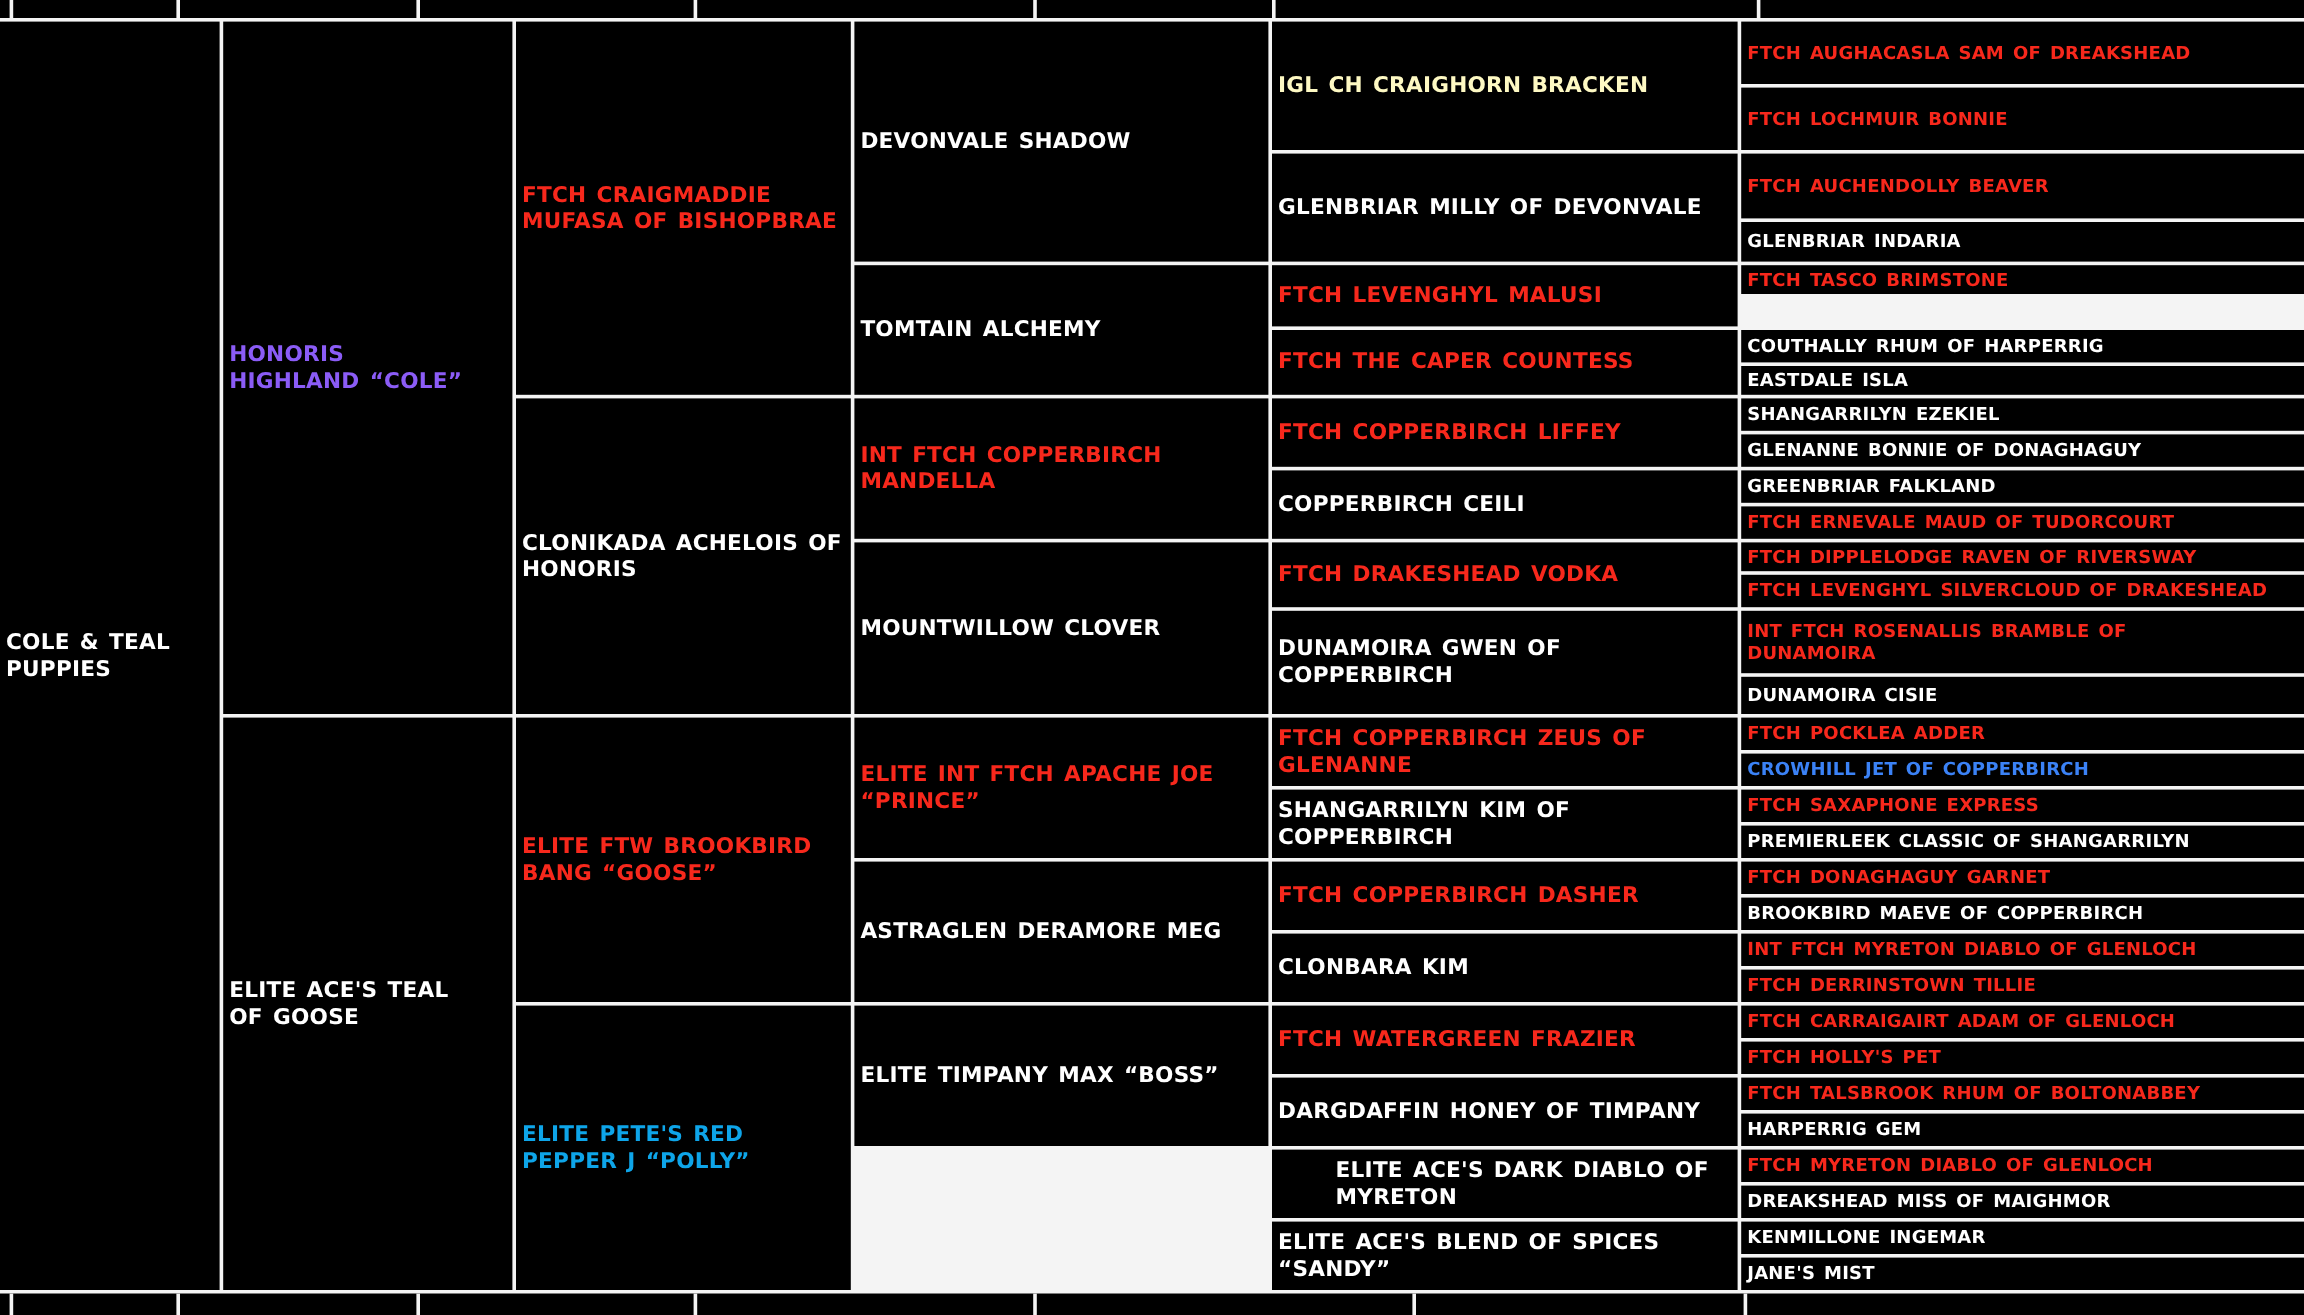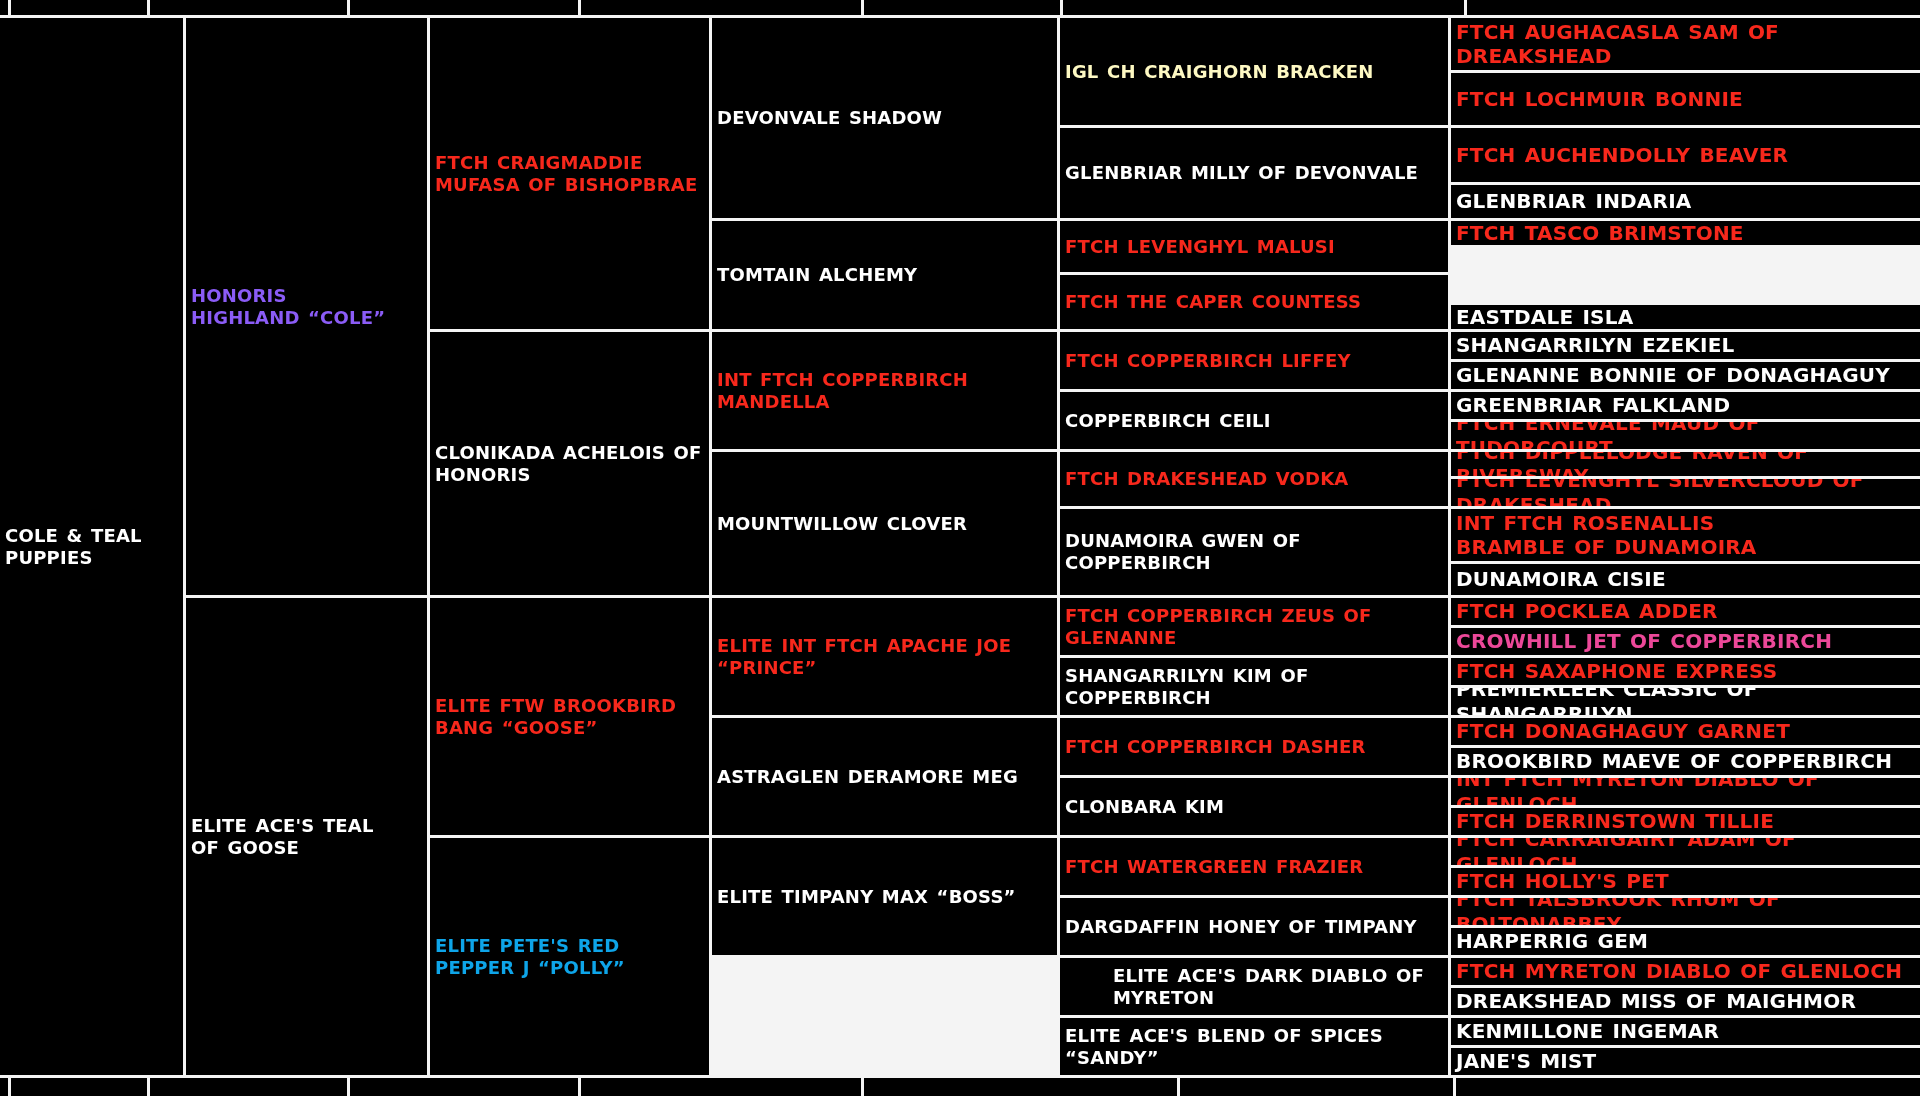--- a/index.html
+++ b/index.html
@@ -8,21 +8,21 @@
   .strip{position:relative;width:100%;background:#000;}
   .strip.top{height:15px;}
   .strip.bottom{height:18px;}
   .stub{position:absolute;top:0;bottom:0;width:3px;background:#f4f4f4;}
   #grid{display:grid;height:1057px;background:#f4f4f4;gap:3px;
         border-top:3px solid #f4f4f4;border-bottom:3px solid #f4f4f4;
         grid-template-columns:183px 241px 279px 345px 388px 1fr;
         grid-template-rows:52px 52px 54px 33px 24px 24px 27px 24px 27px 27px 27px 27px 24px 27px 52px 31px repeat(16,27px);}
   .c{display:flex;align-items:center;background:#000;color:#fff;padding:0 3px 0 5px;
      font-size:18px;line-height:1.22;letter-spacing:.2px;word-spacing:2px;overflow:hidden;}
-  .g6{font-size:20px;}
+  .g6{font-size:15px;}
   .mw205{max-width:205px;} .mw315{max-width:315px;} .mw345{max-width:345px;}
   .inner{display:block;}
 </style>
 </head>
 <body>
 
 <div id="stage">
 
   <div class="strip top">
     <span class="stub" style="left:8px"></span>
@@ -139,20 +139,23 @@
       </div>
     <div class="c g6" style="grid-column:6;grid-row:3">
         <span class="inner" style="color: rgb(247, 40, 28);">FTCH AUCHENDOLLY BEAVER</span>
       </div>
     <div class="c g6" style="grid-column:6;grid-row:4">
         <span class="inner" style="color: rgb(255, 255, 255);">GLENBRIAR INDARIA</span>
       </div>
     <div class="c g6" style="grid-column:6;grid-row:5">
         <span class="inner" style="color: rgb(247, 40, 28);">FTCH TASCO BRIMSTONE</span>
       </div>
+    <div class="c g6" style="grid-column:6;grid-row:7">
+        <span class="inner" style="color: rgb(255, 255, 255);">COUTHALLY RHUM OF HARPERRIG</span>
+      </div>
     <div class="c g6" style="grid-column:6;grid-row:8">
         <span class="inner" style="color: rgb(255, 255, 255);">EASTDALE ISLA</span>
       </div>
     <div class="c g6" style="grid-column:6;grid-row:9">
         <span class="inner" style="color: rgb(255, 255, 255);">SHANGARRILYN EZEKIEL</span>
       </div>
     <div class="c g6" style="grid-column:6;grid-row:10">
         <span class="inner" style="color: rgb(255, 255, 255);">GLENANNE BONNIE OF DONAGHAGUY</span>
       </div>
     <div class="c g6" style="grid-column:6;grid-row:11">
@@ -170,21 +173,21 @@
     <div class="c g6" style="grid-column:6;grid-row:15">
         <span class="inner mw345" style="color: rgb(247, 40, 28);">INT FTCH ROSENALLIS BRAMBLE OF DUNAMOIRA</span>
       </div>
     <div class="c g6" style="grid-column:6;grid-row:16">
         <span class="inner" style="color: rgb(255, 255, 255);">DUNAMOIRA CISIE</span>
       </div>
     <div class="c g6" style="grid-column:6;grid-row:17">
         <span class="inner" style="color: rgb(247, 40, 28);">FTCH POCKLEA ADDER</span>
       </div>
     <div class="c g6" style="grid-column:6;grid-row:18">
-        <span class="inner" style="color: #ec4899;">CROWHILL JET OF COPPERBIRCH</span>
+        <span class="inner" style="color: #3b82f6;">CROWHILL JET OF COPPERBIRCH</span>
       </div>
     <div class="c g6" style="grid-column:6;grid-row:19">
         <span class="inner" style="color: rgb(247, 40, 28);">FTCH SAXAPHONE EXPRESS</span>
       </div>
     <div class="c g6" style="grid-column:6;grid-row:20">
         <span class="inner" style="color: rgb(255, 255, 255);">PREMIERLEEK CLASSIC OF SHANGARRILYN</span>
       </div>
     <div class="c g6" style="grid-column:6;grid-row:21">
         <span class="inner" style="color: rgb(247, 40, 28);">FTCH DONAGHAGUY GARNET</span>
       </div>

